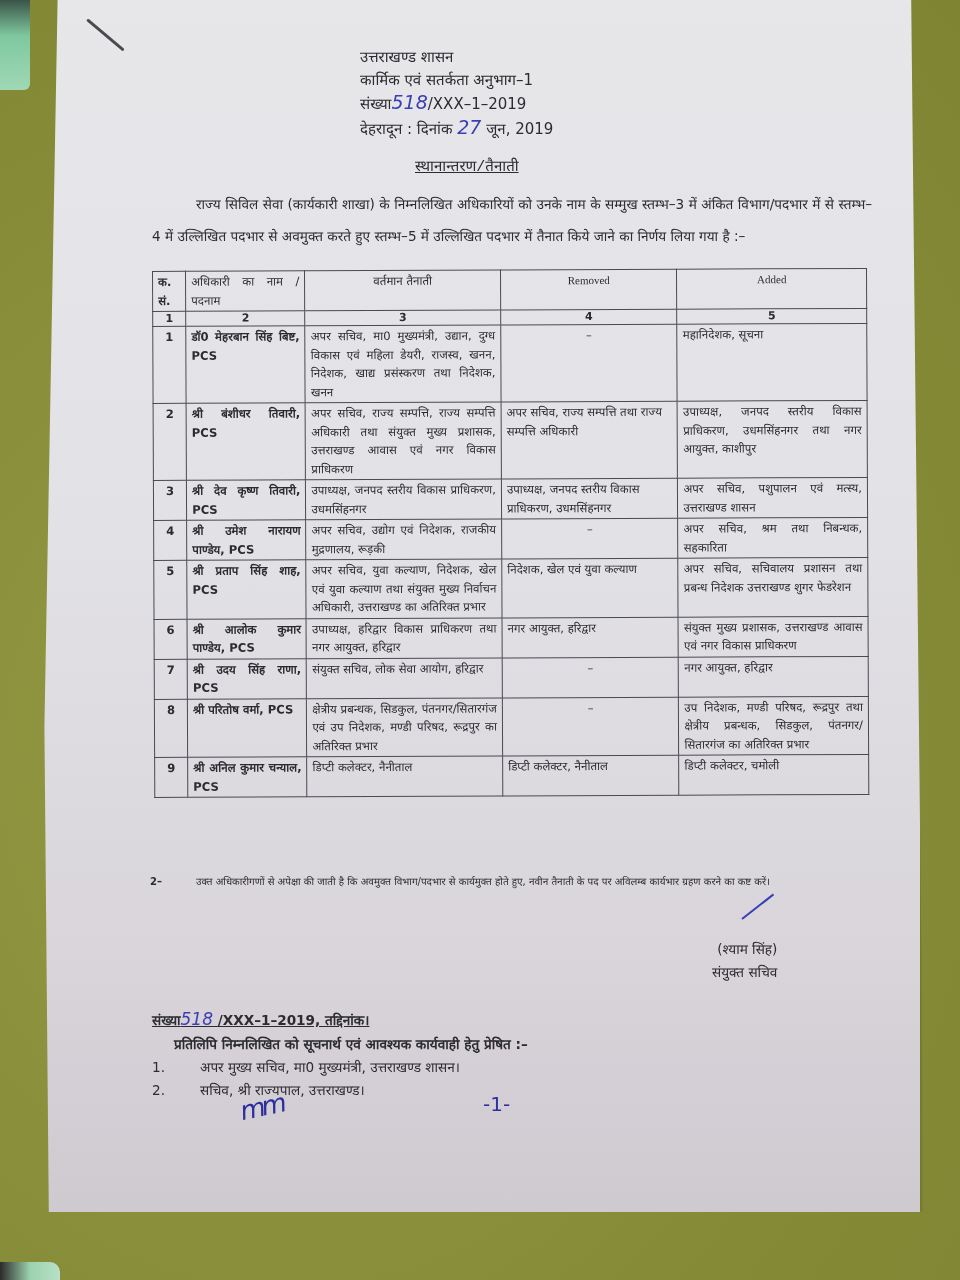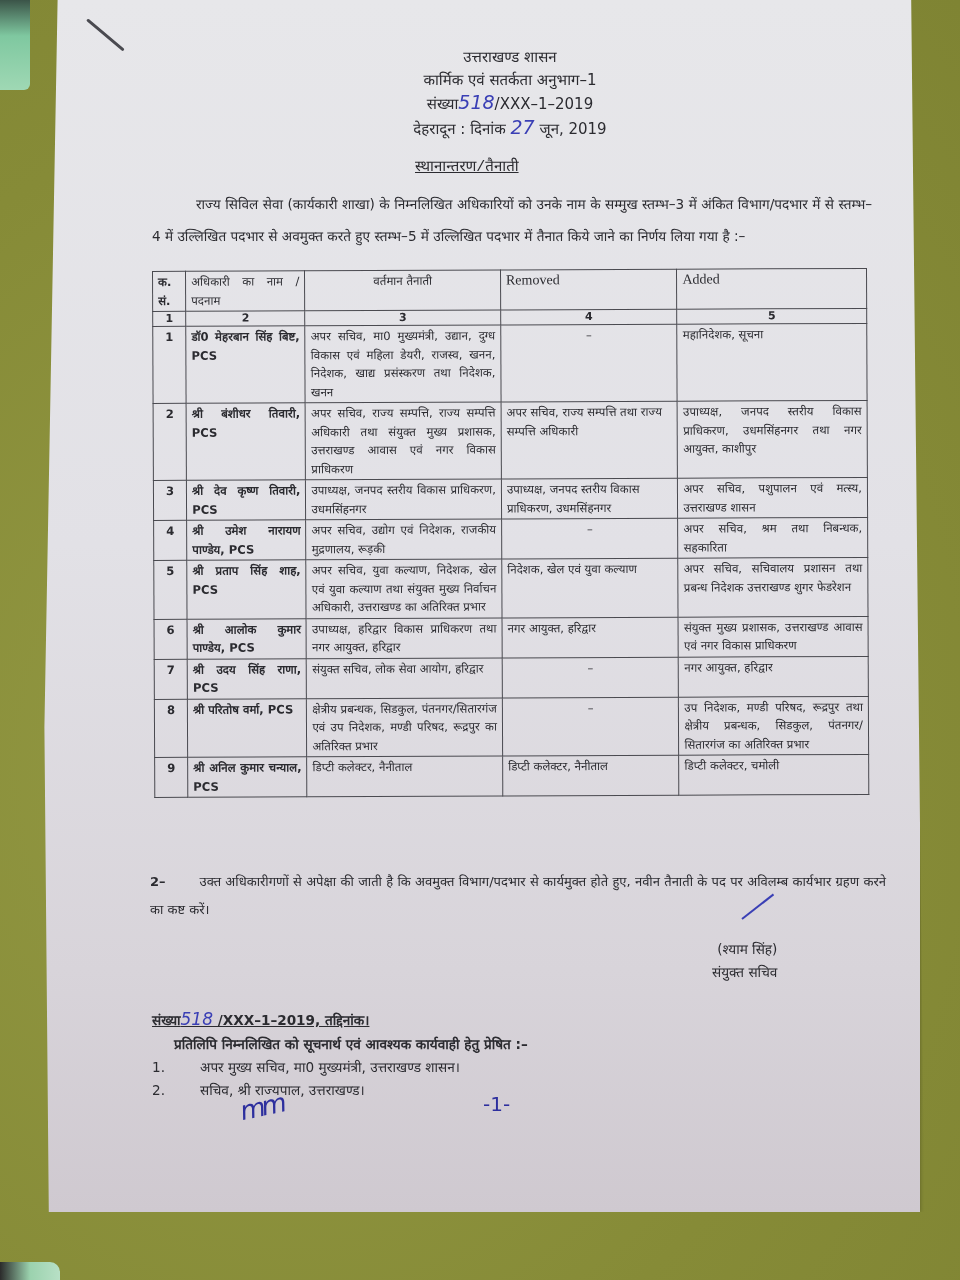--- a/index.html
+++ b/index.html
@@ -26,21 +26,21 @@
       clip-path: polygon(2% 0, 99% 0, 100% 68%, 100.5% 100%, 1% 100%, 0.5% 60%);
       box-shadow: 0 0 4px rgba(0,0,0,0.3);
     }
     .pen-mark {
       position: absolute; left: 87px; top: 18px; width: 48px; height: 3px;
       background: #4a4a50; transform: rotate(40deg); transform-origin: left center;
       border-radius: 2px;
     }
     .header-block {
       position: absolute; left: 360px; top: 46px; width: 300px;
-      text-align: center; font-family: "DejaVu Sans", sans-serif; font-size: 15px;
+      font-family: "DejaVu Sans", sans-serif; font-size: 15px;
       line-height: 22.5px; color: #2b2b30;
     }
     .header-block .hw {
       font-family: "DejaVu Sans", sans-serif; font-style: italic; color: #3a3fb5;
       font-size: 19px;
     }
     .title {
       position: absolute; left: 415px; top: 155px; font-family: Liberation Mono, monospace;
       font-size: 15px; text-decoration: underline; color: #2b2b30;
     }
@@ -58,27 +58,27 @@
     }
     table.posting td, table.posting th {
       border: 1.3px solid #4a4a50; vertical-align: top; padding: 1px 5px;
     }
     table.posting th { font-weight: normal; }
     .col-sn { width: 22px; text-align: center; font-weight: bold; }
     .col-name { width: 108px; font-weight: bold; text-align: justify; }
     .col-current { width: 184px; text-align: justify; margin-left: 45px; }
     .col-removed { width: 165px; }
     .col-added { width: 178px; text-align: justify; }
-    th.en { font-family: "Liberation Serif", serif; font-weight: bold; font-size: 14px; text-align: left; }
+    th.en { font-family: "Liberation Serif", serif; font-weight: bold; font-size: 11px; text-align: center; }
     th.hi-center { text-align: center; }
     tr.numrow td { text-align: center; font-weight: bold; padding-top: 0; padding-bottom: 0; line-height: 14px; font-size: 11px; }
     td.dash { text-align: center; }
     .para2 {
       position: absolute; left: 150px; top: 868px; width: 736px;
-      font-family: "DejaVu Sans", sans-serif; font-size: 13px; line-height: 28px;
+      font-family: "DejaVu Sans", sans-serif; font-size: 10px; line-height: 28px;
       text-align: justify; color: #2b2b30;
     }
     .para2 .num { font-weight: bold; margin-right: 34px; }
     .sig-tick {
       position: absolute; left: 742px; top: 918px; width: 40px; height: 2px;
       background: #3a3fb5; transform: rotate(-38deg); transform-origin: left center;
     }
     .signatory {
       position: absolute; left: 712px; top: 938px; text-align: right;
       font-family: "DejaVu Sans", sans-serif; font-size: 13.6px; line-height: 23px; color: #2b2b30;

